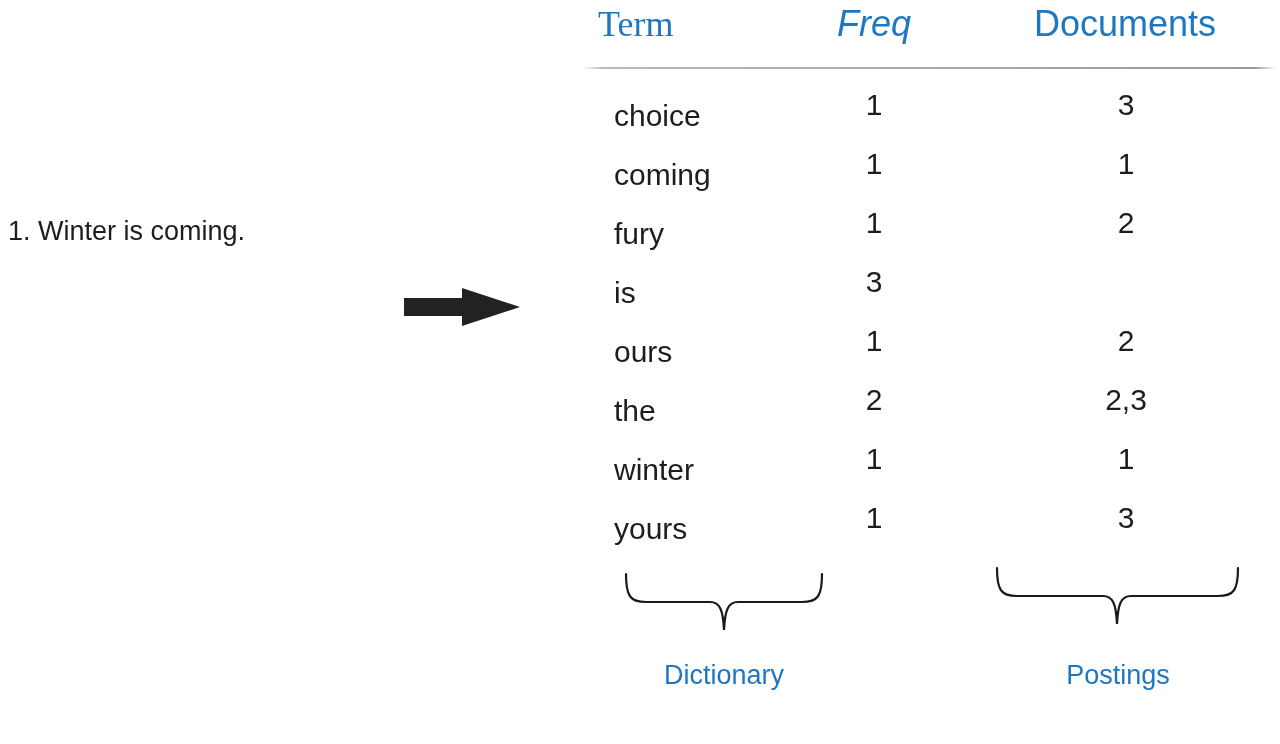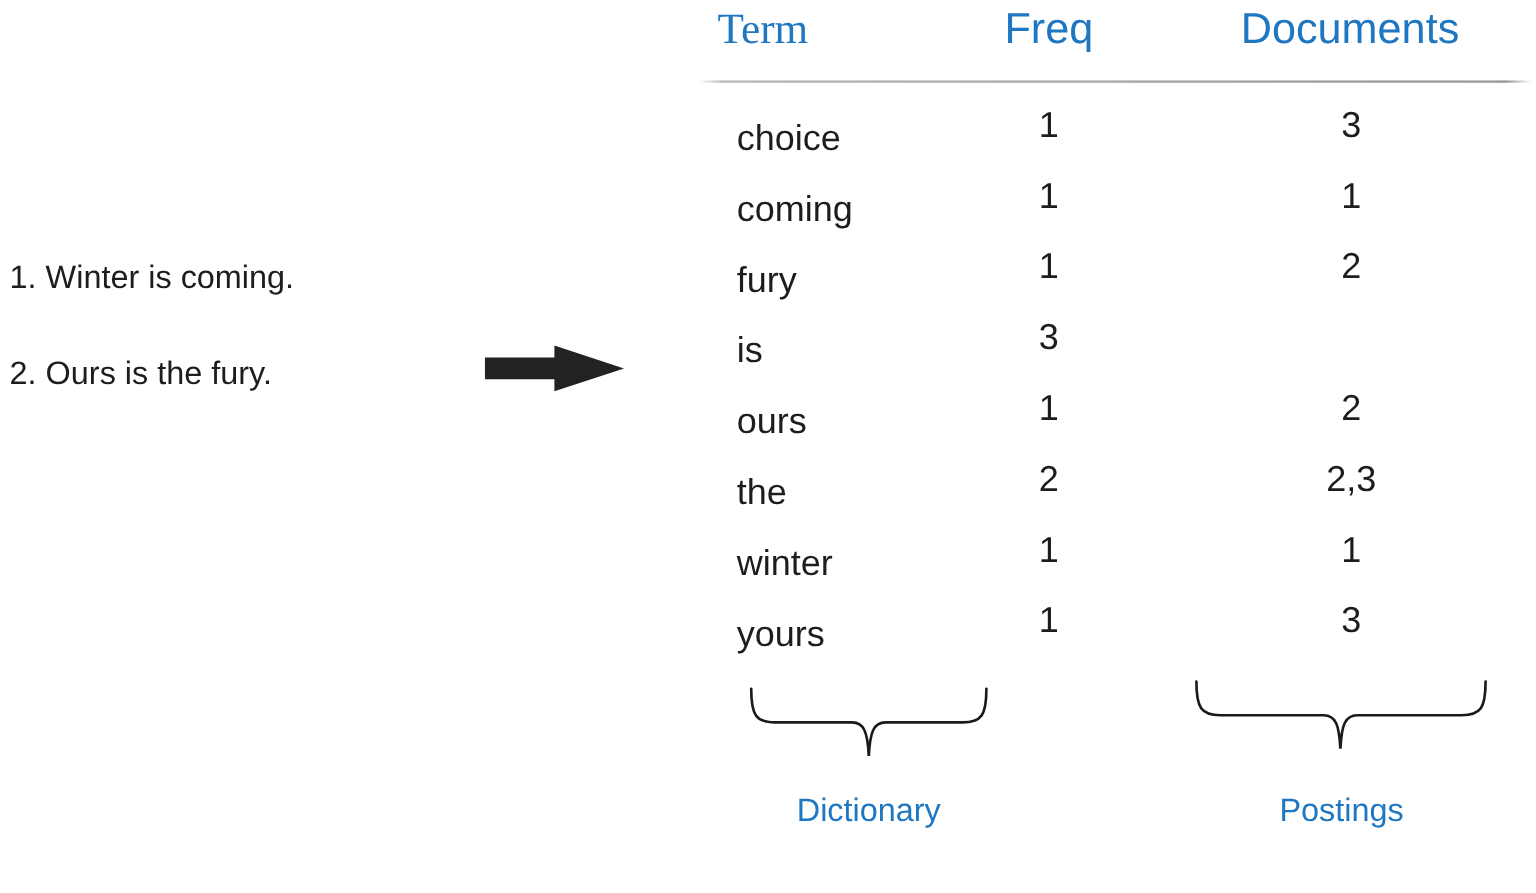--- a/index.html
+++ b/index.html
@@ -54,21 +54,21 @@
   }
   .th {
     position: absolute;
     top: 0;
     font-size: 36px;
     line-height: 1;
     color: #1F77C2;
     white-space: nowrap;
   }
   .th-term      { left: 16px; font-family: Liberation Serif, serif; }
-  .th-freq      { left: 254px; width: 76px; text-align: center; }
+  .th-freq      { left: 254px; width: 76px; text-align: center; font-style: italic; }
   .th-documents { left: 423px; width: 240px; text-align: center; }
 
   #header-rule {
     position: absolute;
     left: 0;
     top: 61px;
     width: 694px;
     height: 2px;
     background: linear-gradient(to right, #ffffff 0%, #b9b9b9 3%, #a9a9a9 50%, #9a9a9a 97%, #ffffff 100%);
   }
@@ -112,21 +112,20 @@
     text-align: center;
   }
   #label-dictionary { left: 604px; top: 662px; width: 240px; }
   #label-postings   { left: 998px; top: 662px; width: 240px; }
 </style>
 </head>
 <body>
 
 <div id="documents-panel">
   <div class="doc-line">1. Winter is coming.</div>
-  <div class="doc-line">2. Ours is the fury.</div>
 </div>
 
 <div id="transform-arrow">
   <svg width="116" height="38" viewBox="0 0 116 38" xmlns="http://www.w3.org/2000/svg">
     <polygon points="0,10 58,10 58,0 116,19 58,38 58,28 0,28" fill="#222222"></polygon>
   </svg>
 </div>
 
 <div id="index-table">
 

